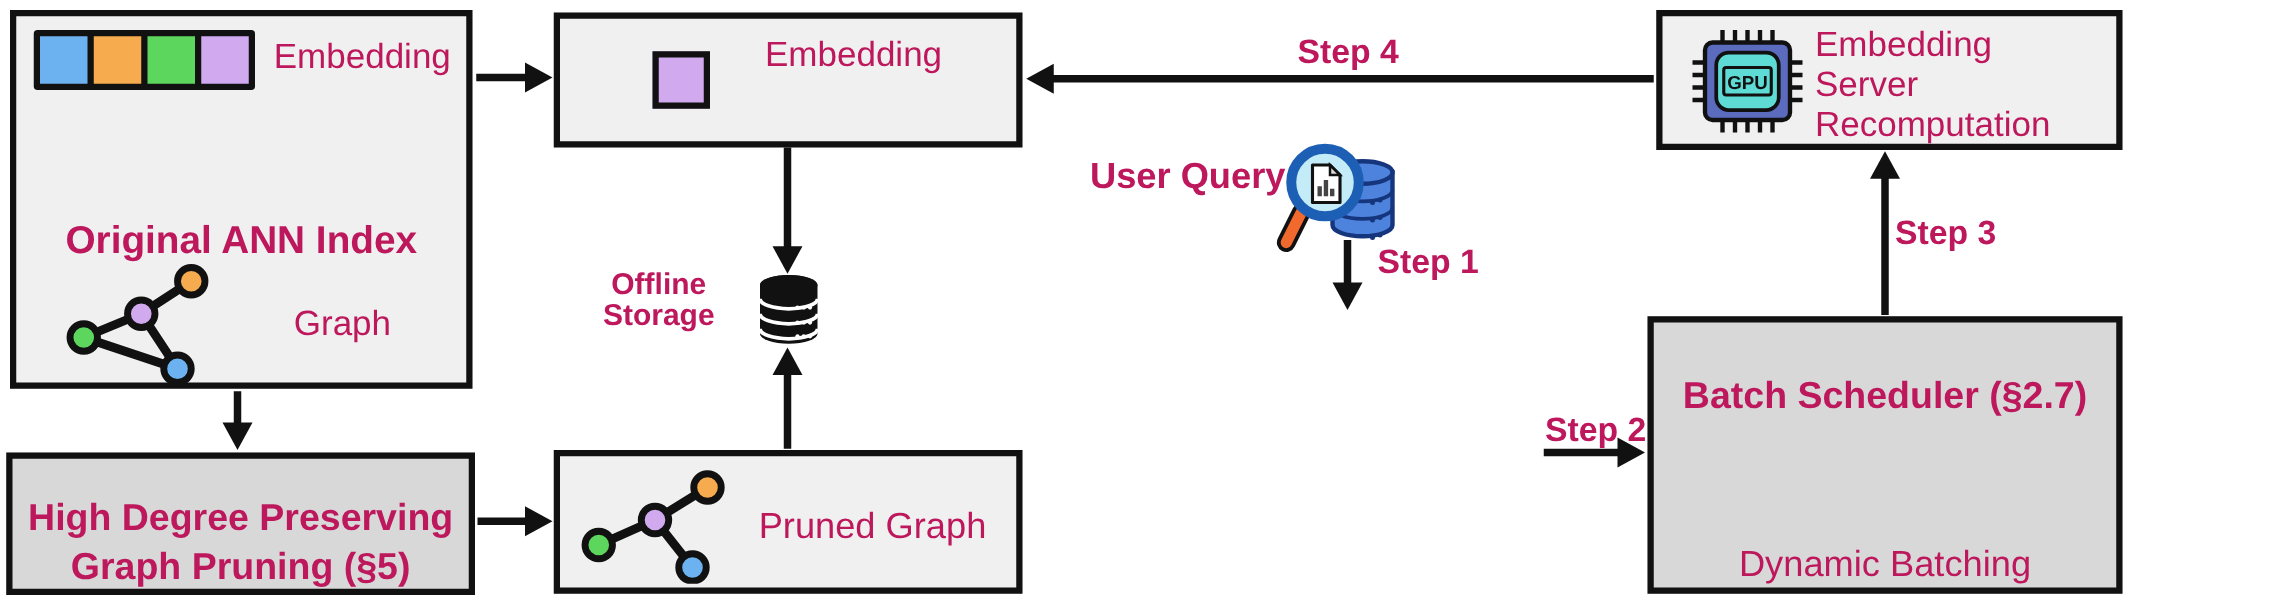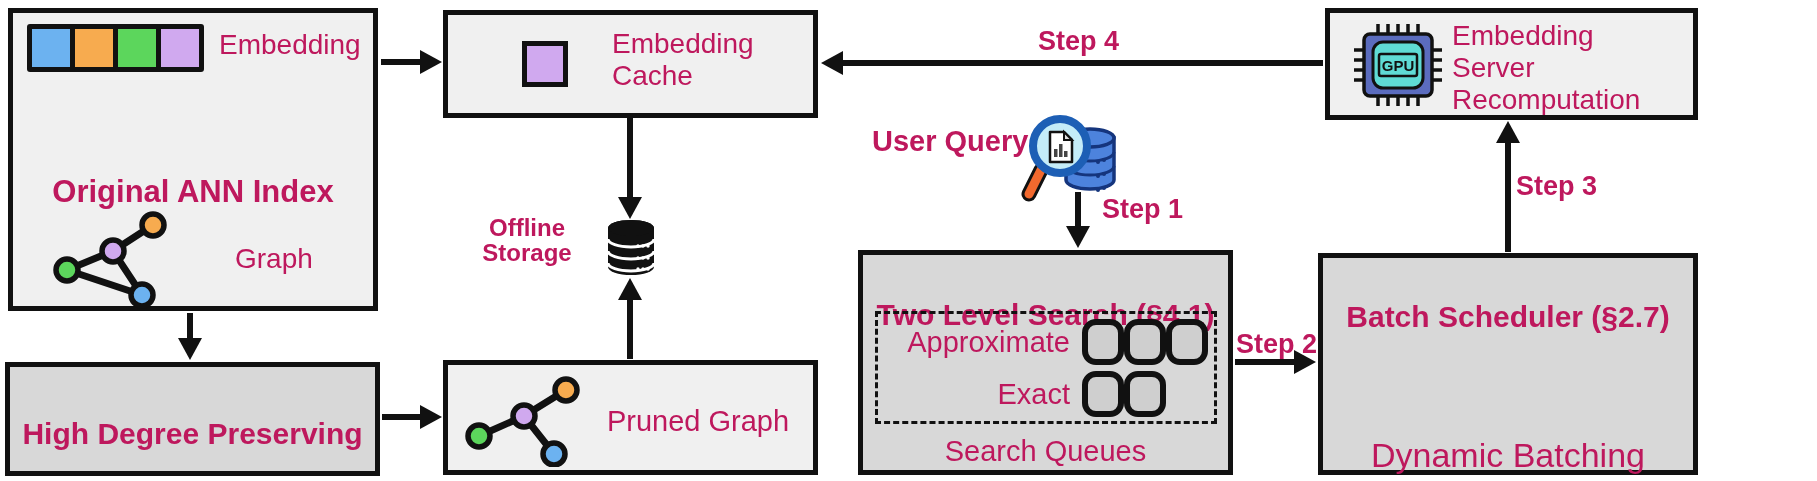--- a/index.html
+++ b/index.html
@@ -55,28 +55,28 @@
         <circle cx="22" cy="67" r="11" style="fill:var(--green);"></circle>
         <circle cx="97" cy="92" r="11" style="fill:var(--blue);"></circle>
       </g>
     </svg>
     <div class="abs lbl" style="left:222px; top:230px;">Graph</div>
   </div>
 
   <div class="box bg-dark" style="left:5px; top:362px; width:375px; height:114px; display:flex; flex-direction:column; align-items:center; justify-content:center;">
     <div class="box-title" style="line-height:1.3;">
       <div>High Degree Preserving</div>
+      <div>Graph Pruning (§5)</div>
     </div>
   </div>
 
   <div class="box bg-light" style="left:443px; top:10px; width:375px; height:108px;">
     <div class="abs" style="left:74px; top:26px; width:46px; height:46px; border:5px solid #111; box-sizing:border-box; background:var(--purple);"></div>
     <div class="abs lbl" style="left:164px; top:13px; line-height:1.15;">
       <div>Embedding</div>
-      <div>Cache</div>
     </div>
   </div>
 
   <div class="abs bold center" style="left:462px; top:215px; width:130px; font-size:24px; line-height:1.05;">
     <div>Offline</div>
     <div>Storage</div>
   </div>
   <svg class="abs" style="left:606px; top:219px;" width="50" height="58" viewBox="0 0 50 58">
     <path d="M2,9 a23,8 0 0 1 46,0 v39 a23,8 0 0 1 -46,0 z" fill="#111"></path>
     <ellipse cx="25" cy="9" rx="23" ry="8" fill="#111"></ellipse>
@@ -136,45 +136,24 @@
     <circle cx="40" cy="38" r="27" style="fill:var(--lens);" stroke="#1d5fb5" stroke-width="8"></circle>
     <g>
       <path d="M30,24 h14 l8,8 v22 h-22 z" fill="#fff" stroke="#111" stroke-width="2.5" stroke-linejoin="round"></path>
       <path d="M44,24 l8,8 h-8 z" fill="#ddd" stroke="#111" stroke-width="2"></path>
       <rect x="34" y="41" width="3.5" height="8" fill="#444"></rect>
       <rect x="39" y="36" width="3.5" height="13" fill="#444"></rect>
       <rect x="44" y="43" width="3.5" height="6" fill="#444"></rect>
     </g>
   </svg>
 
-  <div class="box bg-dark" style="left:858px; top:250px; width:375px; height:225px;">
-    <div class="abs box-title" style="left:0; top:14px;">Two Level Search (§4.1)</div>
-    <div class="dashed" style="left:12px; top:56px; width:342px; height:113px;">
-      <div class="queue-row" style="left:0; top:5px; width:100%;">
-        <div class="queue-label" style="width:192px;">Approximate</div>
-        <div style="display:flex; margin-left:12px;">
-          <div class="queue-sq"></div>
-          <div class="queue-sq"></div>
-          <div class="queue-sq"></div>
-        </div>
-      </div>
-      <div class="queue-row" style="left:0; top:57px; width:100%;">
-        <div class="queue-label" style="width:192px;">Exact</div>
-        <div style="display:flex; margin-left:12px;">
-          <div class="queue-sq"></div>
-          <div class="queue-sq"></div>
-        </div>
-      </div>
-    </div>
-    <div class="abs center" style="left:0; top:180px; width:100%; font-size:29px;">Search Queues</div>
-  </div>
 
   <div class="box bg-dark" style="left:1318px; top:253px; width:380px; height:222px;">
     <div class="abs box-title" style="left:0; top:13px;">Batch Scheduler (§2.7)</div>
-    <div class="abs center" style="left:0; top:178px; width:100%; font-size:34px;">Dynamic Batching</div>
+    <div class="abs center" style="left:0; top:178px; width:100%; font-size:29px;">Dynamic Batching</div>
   </div>
 
   <div class="box bg-light" style="left:1325px; top:8px; width:373px; height:112px;">
     <svg class="abs" style="left:22px; top:9px;" width="92" height="86" viewBox="0 0 92 86">
       <g stroke="#111" stroke-width="3.5">
         <line x1="26" y1="2" x2="26" y2="12"></line>
           <line x1="36" y1="2" x2="36" y2="12"></line>
           <line x1="46" y1="2" x2="46" y2="12"></line>
           <line x1="56" y1="2" x2="56" y2="12"></line>
           <line x1="66" y1="2" x2="66" y2="12"></line>

